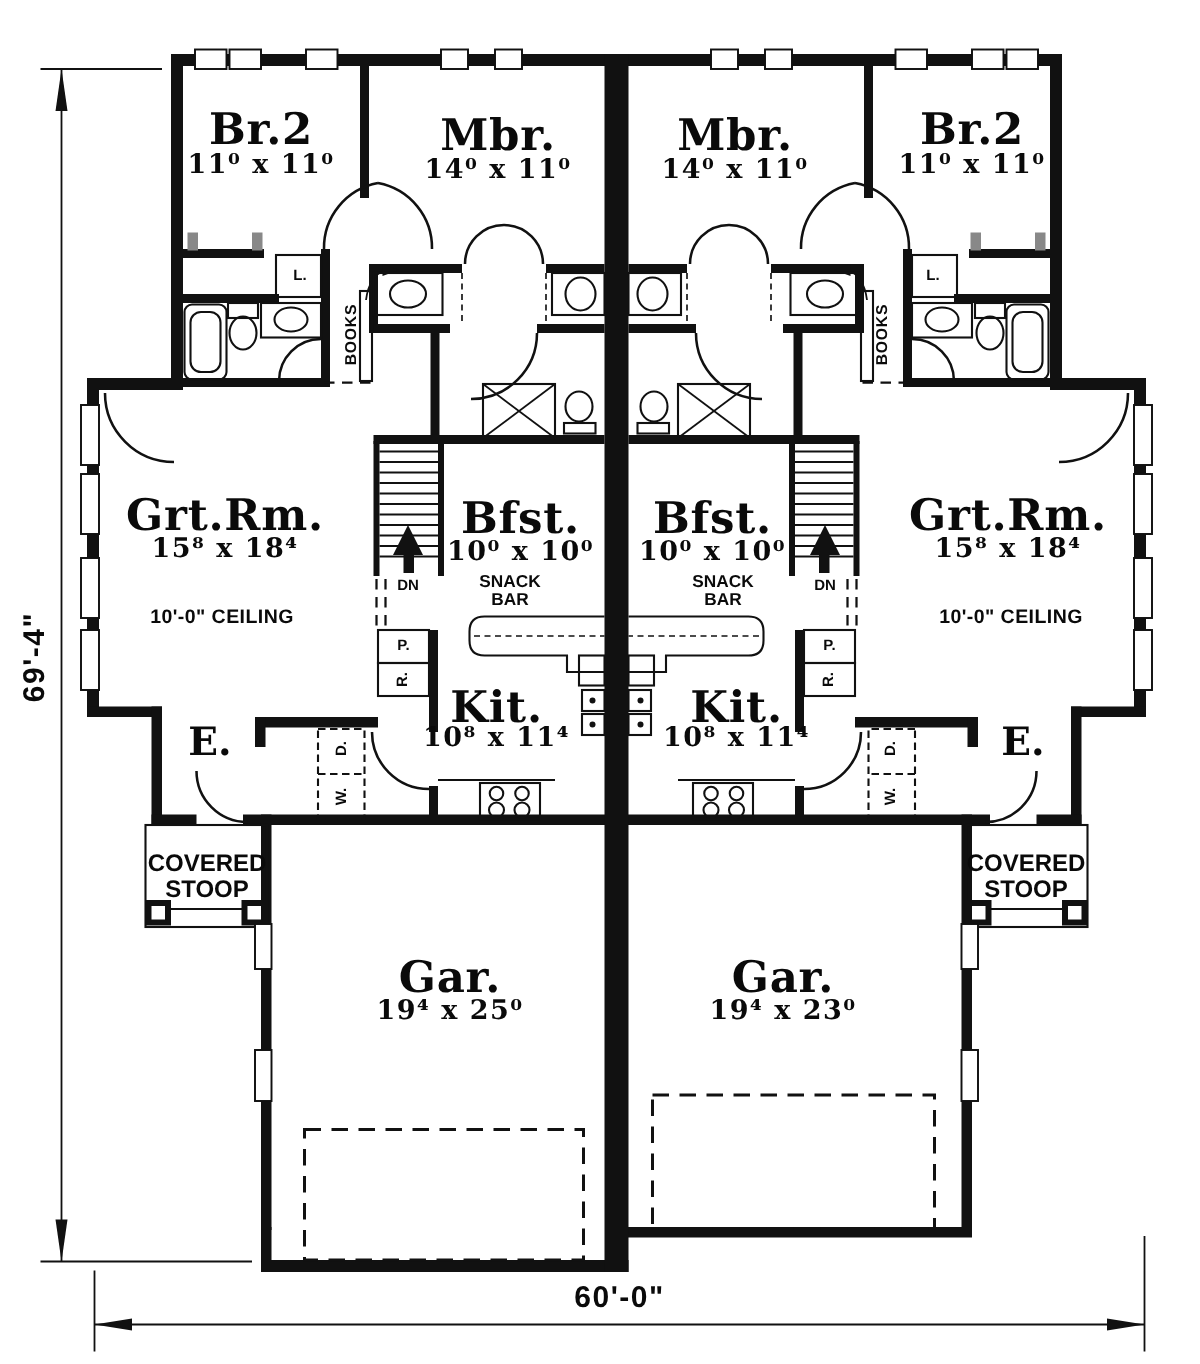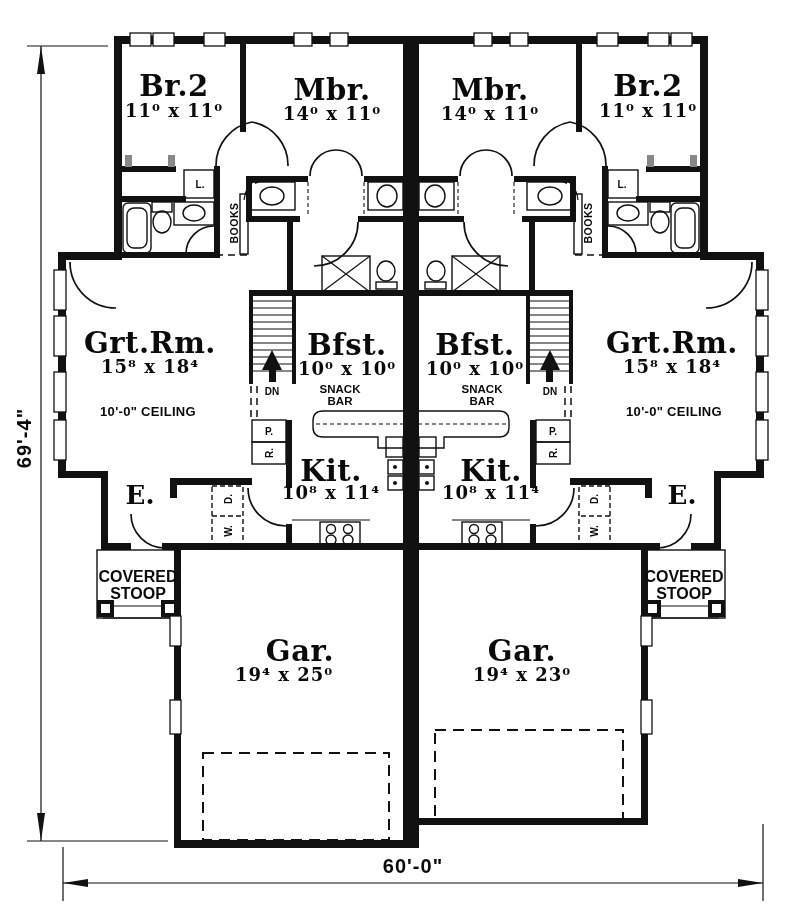--- a/index.html
+++ b/index.html
@@ -206,21 +206,21 @@
   <div class="lbl room" style="left:347px;top:345px">Bfst.</div>
   <div class="lbl size" style="left:347px;top:368px">10⁰ x 10⁰</div>
   <div class="lbl wrap snackw" style="left:340px;top:395px">SNACK BAR</div>
   <div class="lbl room" style="left:331px;top:471px">Kit.</div>
   <div class="lbl size" style="left:331px;top:492px">10⁸ x 11⁴</div>
   <div class="lbl entry" style="left:140px;top:495px">E.</div>
   <div class="lbl tiny rot" style="left:228px;top:499px">D.</div>
   <div class="lbl tiny rot" style="left:228px;top:531px">W.</div>
   <div class="lbl wrap stoopw" style="left:138px;top:585px">COVERED STOOP</div>
   <div class="lbl room" style="left:300px;top:651px">Gar.</div>
-  <div class="lbl size" style="left:284px;top:674px">19⁴ x 25⁰</div>
+  <div class="lbl size" style="left:300px;top:674px">19⁴ x 25⁰</div>
 
   <div class="lbl room" style="left:490px;top:90px">Mbr.</div>
   <div class="lbl size" style="left:490px;top:113px">14⁰ x 11⁰</div>
   <div class="lbl room" style="left:648px;top:86px">Br.2</div>
   <div class="lbl size" style="left:648px;top:110px">11⁰ x 11⁰</div>
   <div class="lbl tiny" style="left:622px;top:184px">L.</div>
   <div class="lbl books rot" style="left:588px;top:223px">BOOKS</div>
   <div class="lbl room" style="left:672px;top:343px">Grt.Rm.</div>
   <div class="lbl size" style="left:672px;top:366px">15⁸ x 18⁴</div>
   <div class="lbl sm" style="left:674px;top:411px">10'-0" CEILING</div>

